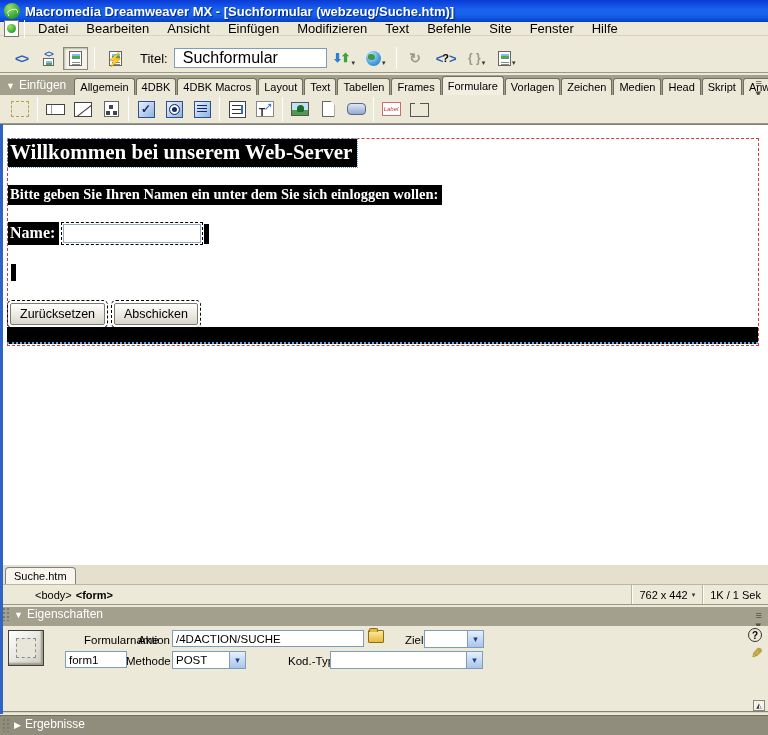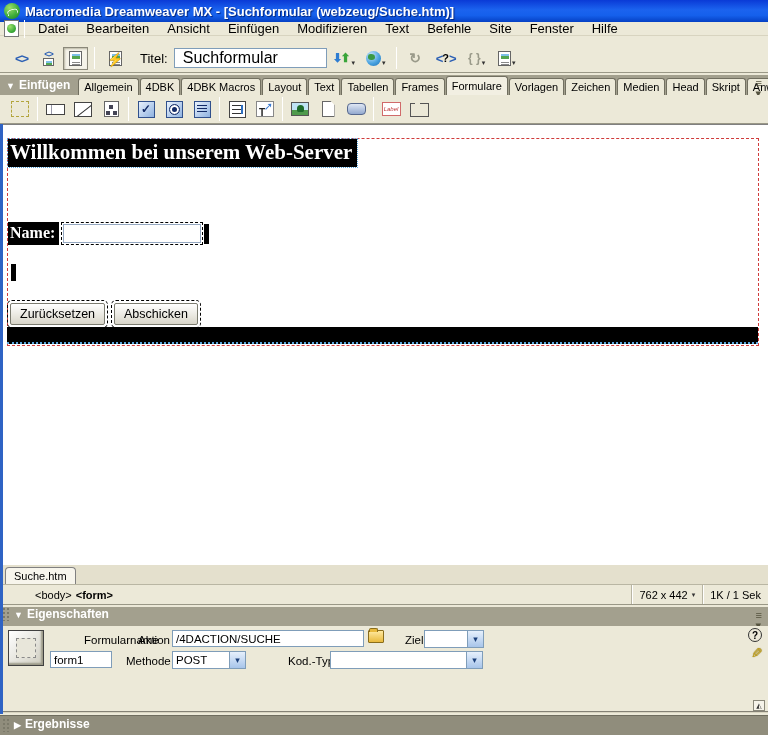--- a/index.html
+++ b/index.html
@@ -55,21 +55,21 @@
   .globe::after{ content:""; position:absolute; left:2px; top:3px; width:7px; height:6px;
     background:#3a9a46; border-radius:40% 60% 50% 50%; }
   .arr-dn{ color:#2e7dd2; font-weight:bold; font-size:12px; }
   .arr-up{ color:#3aa53a; font-weight:bold; font-size:12px; margin-left:-2px; }
 
   
   .insert-header{ position:absolute; left:0; top:75px; width:768px; height:20px; background:#a3a08e;
     display:flex; align-items:flex-end; }
   .grip{ width:8px; height:14px; margin:0 2px 2px 2px;
     background-image:radial-gradient(circle,#7c7a6a 36%,transparent 40%); background-size:4px 4px; }
-  .panel-title{ color:#fff; font-weight:bold; font-size:12px; margin:0 8px 3px 2px; white-space:nowrap; }
+  .panel-title{ color:#fff; font-weight:normal; font-size:12px; margin:0 8px 3px 2px; white-space:nowrap; }
   .panel-title .tri{ font-size:9px; margin-right:4px; }
   .tabs{ display:flex; align-items:flex-end; height:20px; }
   .tab{ background:#ece9d8; border:1px solid #716f60; border-bottom:none; border-radius:3px 3px 0 0;
     font-size:11px; padding:2px 5px 2px 5px; margin-right:1px; color:#000; height:17px; white-space:nowrap; }
   .tab.active{ background:#f2efe2; height:19px; font-size:11px; padding-top:3px; position:relative; z-index:2; }
   .panel-menu{ position:absolute; right:6px; top:3px; color:#55533f; font-size:11px; line-height:10px; }
   .insert-tools{ position:absolute; left:0; top:95px; width:768px; height:29px; background:#ece9d8;
     border-bottom:1px solid #9a9887; display:flex; align-items:center; padding-left:6px; }
   .tool{ width:24px; height:24px; display:flex; align-items:center; justify-content:center; margin:0 2px; }
   .toolsep{ width:1px; height:24px; background:#b9b6a3; border-right:1px solid #fff; margin:0 3px; }
@@ -338,20 +338,21 @@
     <span class="tool">
         <span class="g-fieldset"></span>
       </span>
   </div>
 
   <div class="blue-edge"></div>
 
   <div class="docarea">
     <div class="form-outline"></div>
     <div class="sel-heading">Willkommen bei unserem Web-Server</div>
+    <div class="sel-intro">Bitte geben Sie Ihren Namen ein unter dem Sie sich einloggen wollen:</div>
     <div class="name-row">
       <span class="name-label">Name:</span>
       <input class="doc-input" value="" style="">
       <span class="caret-mark"></span>
     </div>
     <div class="lone-mark"></div>
     <div class="btn-row">
       <button class="doc-btn">Zurücksetzen</button>
       <button class="doc-btn">Abschicken</button>
     </div>
@@ -381,21 +382,21 @@
   <div class="prop-header">
     <span class="grip"></span>
     <span class="panel-title"><span class="tri">▼</span><span>Eigenschaften</span></span>
     <span class="panel-menu">≡<br>▾</span>
   </div>
   <div class="prop-body">
     <span class="form-swatch">
         <i></i>
       </span>
     <span class="lbl" style="left:52px; top:8px;margin-left:32px;">Formularname</span>
-    <input class="sunken-input" style="left: 50px; top: 25px; width: 62px;" value="form1">
+    <input class="sunken-input" style="left: 65px; top: 25px; width: 62px;" value="form1">
     <span class="lbl" style="left:138px; top:8px;">Aktion</span>
     <input class="sunken-input" style="left: 172px; top: 4px; width: 192px;" value="/4DACTION/SUCHE">
     <span class="folder-ic"></span>
     <span class="lbl" style="left:405px; top:8px;">Ziel</span>
     <span class="xp-select" style="left:424px; top:4px; width:60px;">
         <span></span>
       </span>
     <span class="lbl" style="left:126px; top:29px;">Methode</span>
     <span class="xp-select" style="left:172px; top:25px; width:74px;">
         <span>POST</span>

